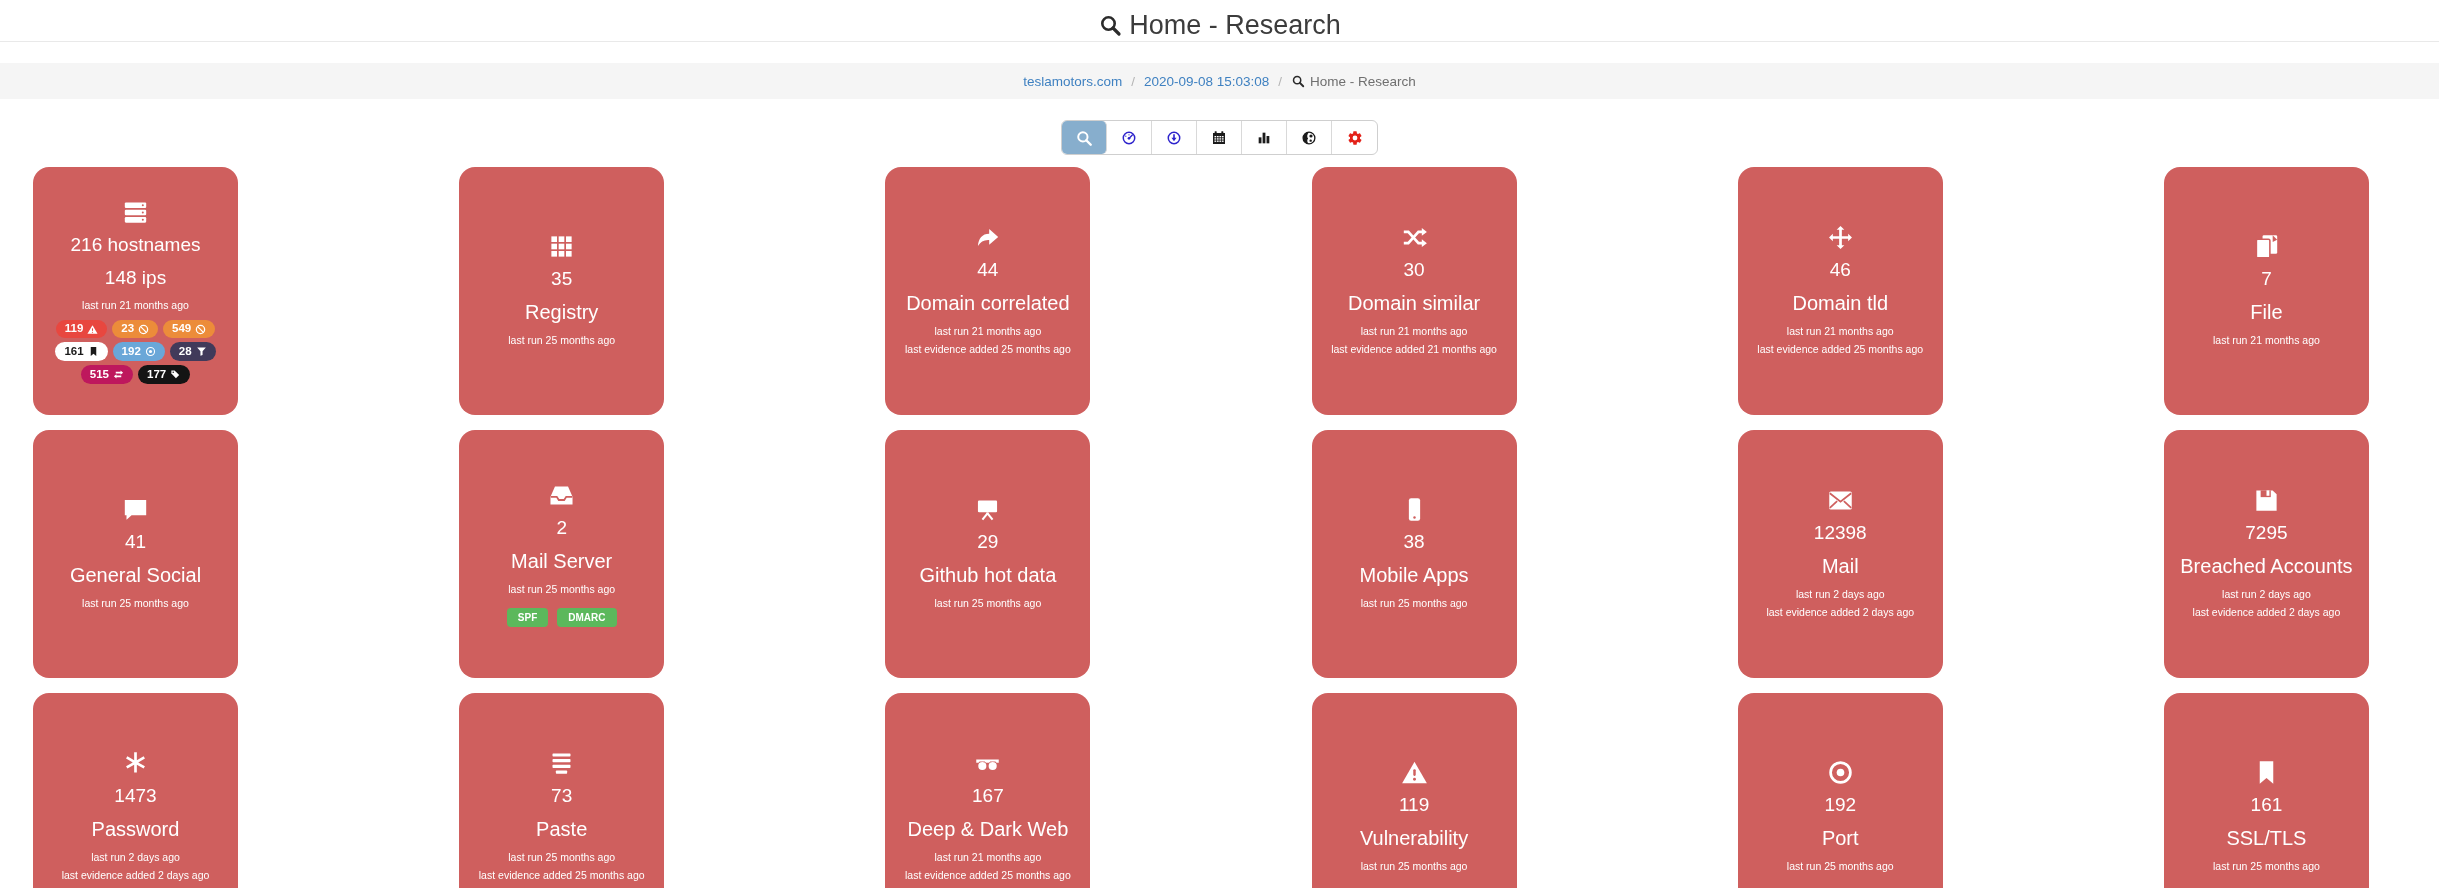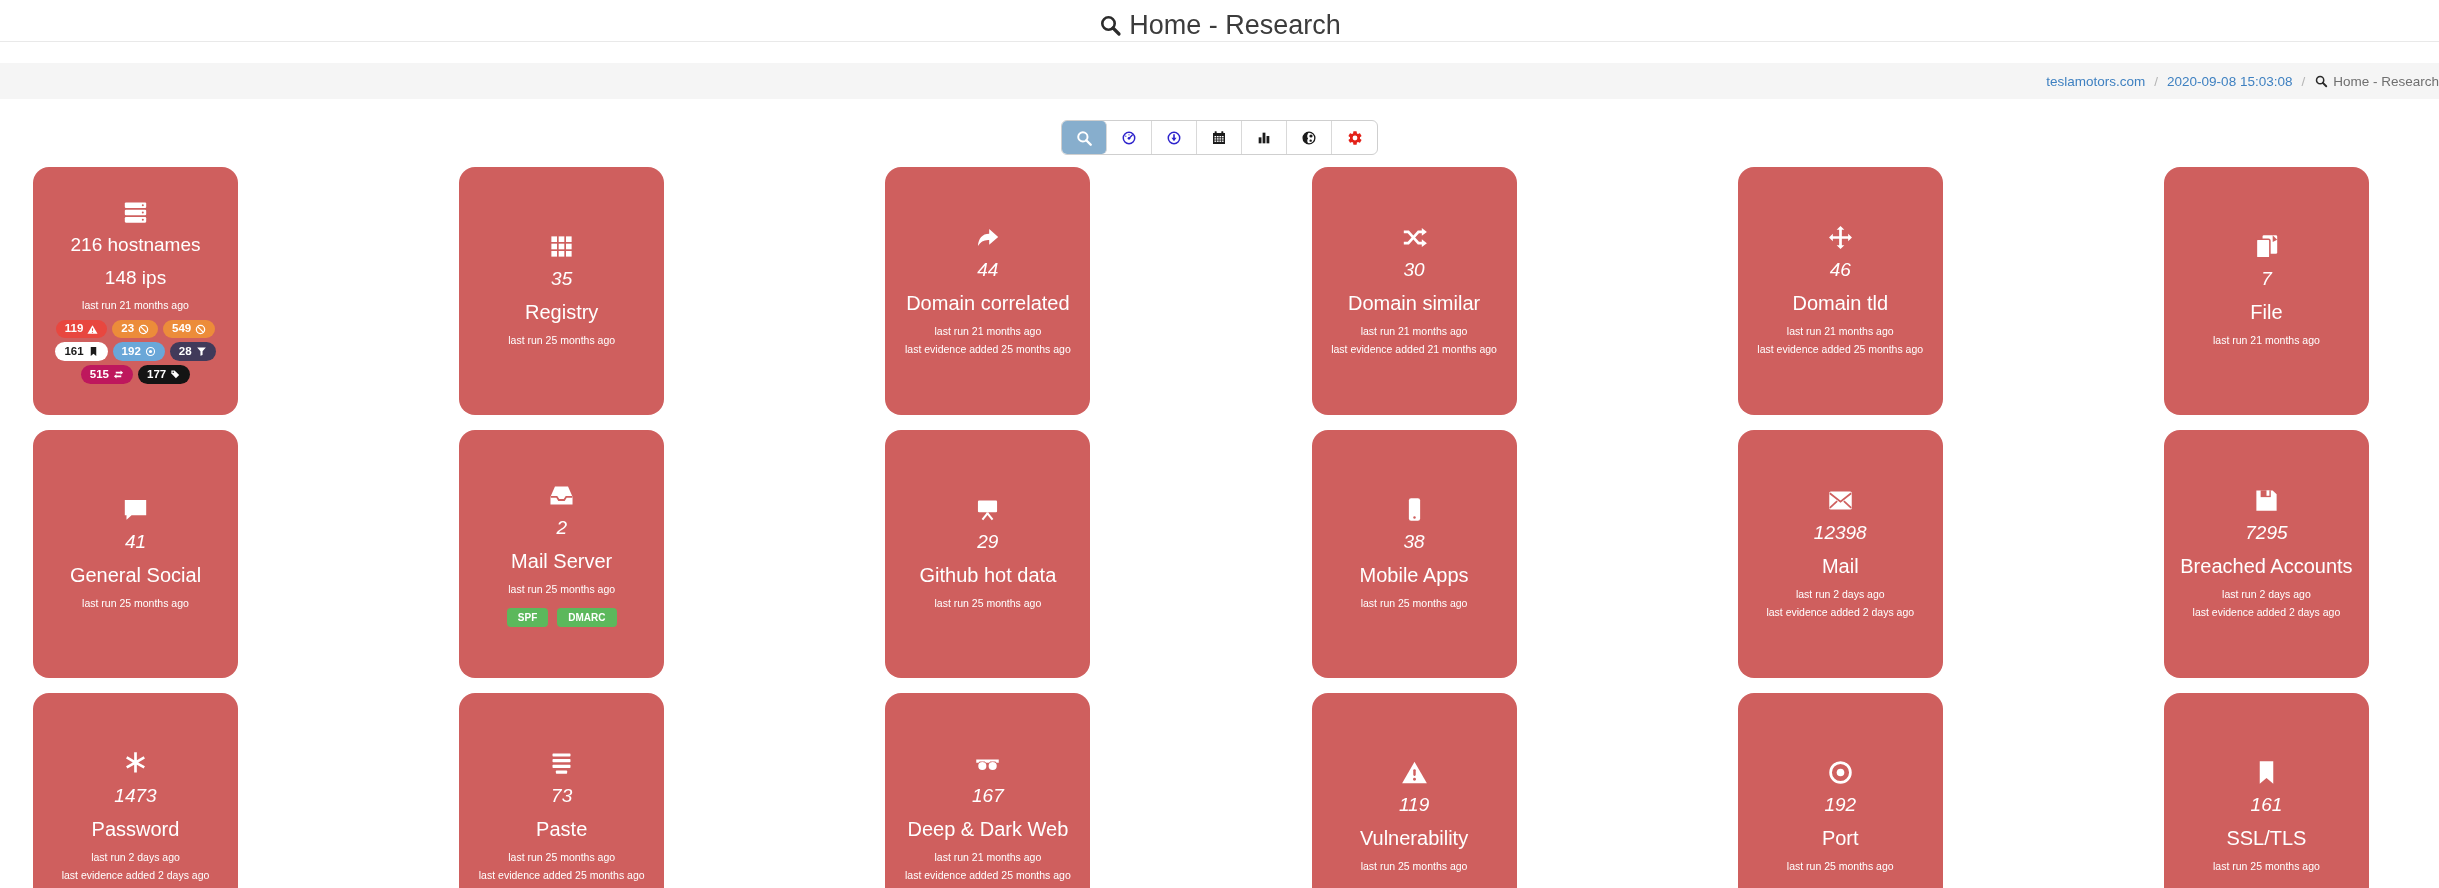--- a/index.html
+++ b/index.html
@@ -9,21 +9,21 @@
   .header{text-align:center;padding-top:9px;border-bottom:1px solid #e9e9e9;}
   .title-row{display:flex;justify-content:center;align-items:center;gap:7px;
     font-size:27px;color:#3c3c3c;font-weight:400;line-height:1.2;}
   .title-icon{display:inline-flex;color:#2b2b2b;line-height:0;}
   .subtitle{font-size:11px;color:#5a5a5a;margin-top:1px;}
   .admin-link{display:inline-block;font-size:11.5px;color:#f0584d;margin:4px 0 9px;
     text-decoration:none;cursor:pointer;}
 
   
   .breadcrumb-bar{margin-top:21px;height:36px;background:#f5f5f5;
-    display:flex;align-items:center;justify-content:flex-end;}
+    display:flex;align-items:center;justify-content:center;}
   .breadcrumb{display:flex;align-items:center;gap:9px;font-size:13.5px;}
   .crumb.link{color:#3f81c1;cursor:pointer;}
   .crumb.current{color:#6f6f6f;display:inline-flex;align-items:center;gap:5px;}
   .crumb-icon{color:#2b2b2b;line-height:0;display:inline-flex;}
   .sep{color:#b5b5b5;}
 
   
   .toolbar{display:flex;justify-content:center;margin-top:21px;}
   .btn-group{display:inline-flex;border:1px solid #cfcfcf;border-radius:6px;background:#fff;}
   .tbtn{width:45px;height:33px;display:flex;align-items:center;justify-content:center;
@@ -34,21 +34,21 @@
 
   
   .cards{margin-top:12px;}
   .card-row{display:flex;justify-content:space-between;width:2336px;margin:0 0 15px 33px;}
   .card{width:205px;height:248px;background:#cf5f5e;border-radius:16px;color:#fff;
     display:flex;flex-direction:column;align-items:center;justify-content:center;
     text-align:center;cursor:pointer;padding:2px 4px;box-sizing:border-box;font-weight:300;}
   .card-icon{line-height:0;margin-bottom:7px;}
   .card-line{font-size:19px;line-height:1.25;}
   .card-line + .card-line{margin-top:9px;}
-  .card-count{font-size:19px;line-height:1.25;font-style:italic;}
+  .card-count{font-size:19px;line-height:1.25;}
   .card-label{font-size:20px;margin-top:9px;line-height:1.2;}
   .card-meta{margin-top:7px;}
   .meta-line{font-size:10.5px;line-height:1.75;}
   .pills{margin-top:5px;display:flex;flex-direction:column;gap:4px;align-items:center;}
   .pill-row{display:flex;gap:5px;justify-content:center;}
   .pill{display:inline-flex;align-items:center;gap:4px;border-radius:12px;padding:2.5px 9px;
     font-size:11.5px;font-weight:700;line-height:1.2;}
   .pic{display:inline-flex;line-height:0;}
   .tag-row{display:flex;gap:9px;margin-top:10px;}
   .tag{border-radius:4px;padding:4px 11px;font-size:10px;font-weight:700;}

